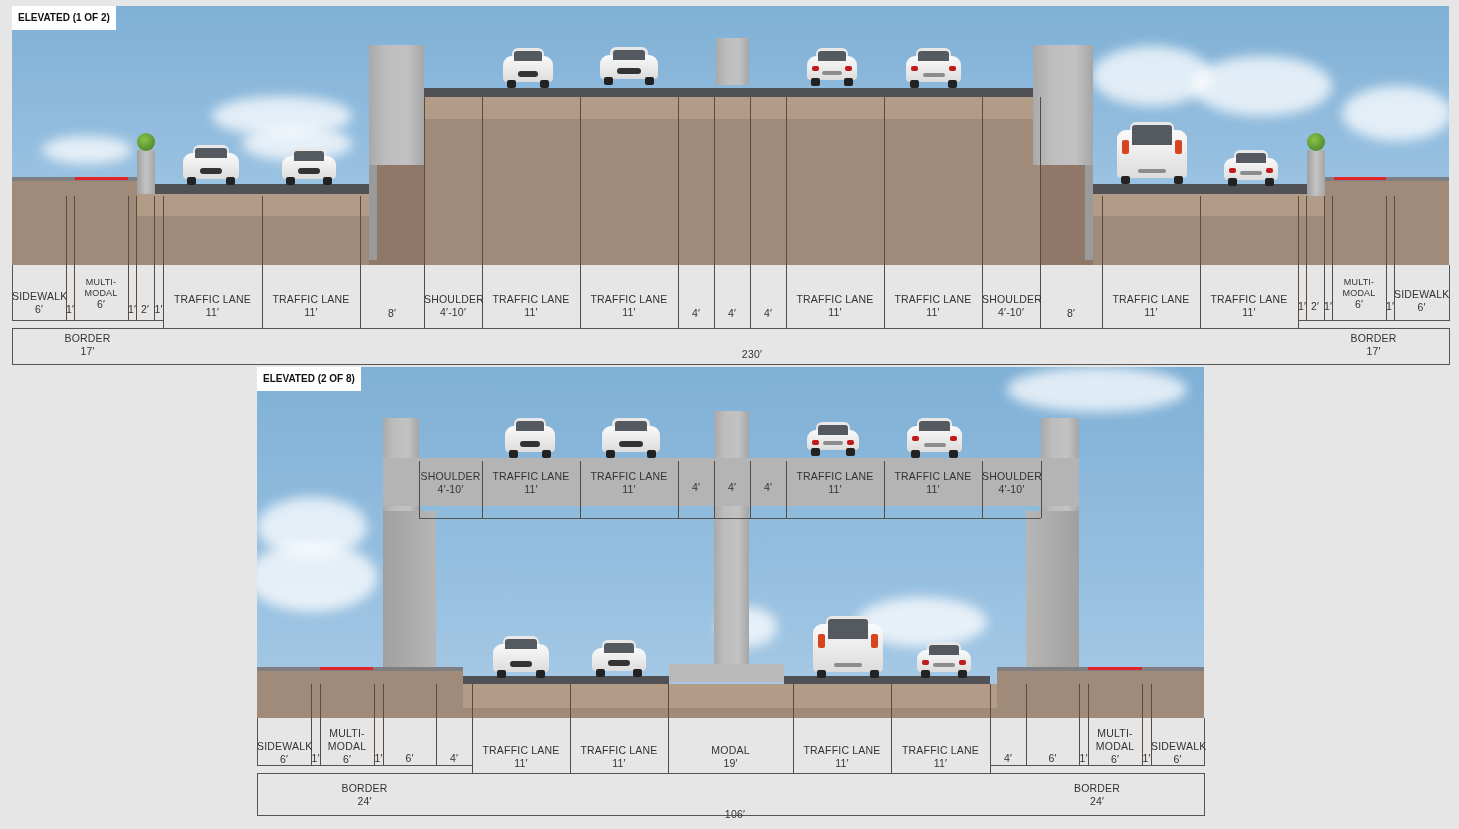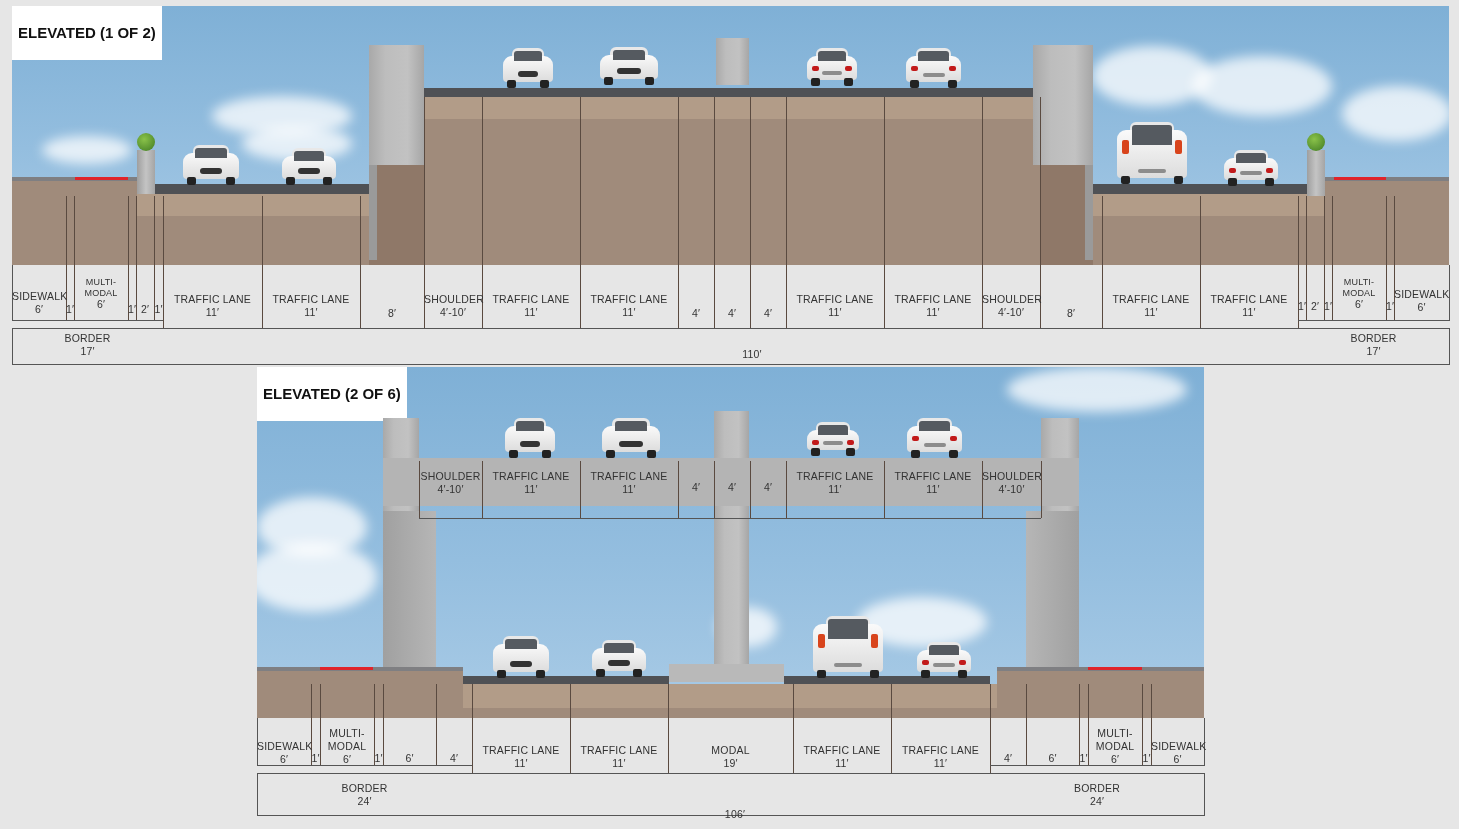--- a/index.html
+++ b/index.html
@@ -1,20 +1,20 @@
 <!DOCTYPE html>
 <html><head>
 <meta charset="utf-8">
 <style>
   html, body { margin:0; padding:0; }
   body { width:1459px; height:829px; background:#e6e6e6; position:relative; overflow:hidden; font-family:"Liberation Sans", sans-serif; }
   .abs { position:absolute; }
   .sky { background: linear-gradient(180deg, #7fb0d6 0%, #94bedf 55%, #a9cbe6 100%); overflow:hidden; }
   .cloud { position:absolute; background:rgba(255,255,255,0.75); border-radius:50%; filter:blur(6px); }
-  .title-tag { background:#fff; color:#111; font-size:15px; font-weight:bold; padding:20px 6px; line-height:14px; }
+  .title-tag { background:#fff; color:#111; font-size:10px; font-weight:bold; padding:5px 6px; line-height:14px; }
   .soil { background:#a08b7b; }
   .soil-light { background:#b29c88; }
   .soil-dark { background:#8f7868; }
   .asphalt { background:#4f5155; }
   .concrete { background: linear-gradient(90deg,#a9a9a9,#bdbdbd 30%,#c2c2c2 70%,#a6a6a6); }
   .concrete-dark { background:#9a9a9a; }
   .redline { background:#e0242a; height:3px; }
   .vline { position:absolute; width:1px; background:#5a4a40; }
   .vline-dim { position:absolute; width:1px; background:#555; }
   .hline { position:absolute; height:1px; background:#555; }
@@ -219,32 +219,32 @@
   <div class="lbl" style="left:1200px;top:293px;width:98px;"><span>TRAFFIC LANE</span><br><span>11′</span></div>
   <div class="lbl" style="left:1298px;top:300px;width:8px;">1′</div>
   <div class="lbl" style="left:1306px;top:300px;width:18px;">2′</div>
   <div class="lbl" style="left:1324px;top:300px;width:8px;">1′</div>
   <div class="lbl lbl-sm" style="left:1332px;top:277px;width:54px;">MULTI-<br>MODAL<br><span style="font-size:10.5px">6′</span></div>
   <div class="lbl" style="left:1386px;top:300px;width:8px;">1′</div>
   <div class="lbl" style="left:1394px;top:288px;width:55px;"><span>SIDEWALK</span><br><span>6′</span></div>
 
   <div class="lbl" style="left:12px;top:332px;width:151px;"><span>BORDER</span><br><span>17′</span></div>
   <div class="lbl" style="left:1298px;top:332px;width:151px;"><span>BORDER</span><br><span>17′</span></div>
-  <div class="lbl" style="left:700px;top:348px;width:104px;">110′</div>
+  <div class="lbl" style="left:700px;top:348px;width:104px;">230′</div>
 </div>
 
 <div class="abs" style="left:0;top:366px;width:1459px;height:463px;">
   <div class="abs sky" style="left:257px;top:1px;width:947px;height:351px;">
     <div class="cloud" style="left:0px;top:130px;width:110px;height:60px;"></div>
     <div class="cloud" style="left:-10px;top:175px;width:130px;height:70px;"></div>
     <div class="cloud" style="left:750px;top:0px;width:180px;height:45px;"></div>
     <div class="cloud" style="left:460px;top:240px;width:60px;height:40px;"></div>
     <div class="cloud" style="left:600px;top:230px;width:130px;height:50px;"></div>
   </div>
-  <div class="abs title-tag" style="left:257px;top:1px;">ELEVATED (2 OF 6)</div>
+  <div class="abs title-tag" style="left:257px;top:1px;">ELEVATED (2 OF 8)</div>
 
   <div class="abs concrete" style="left:383px;top:52px;width:36px;height:250px;"></div>
   <div class="abs" style="left:383px;top:145px;width:53px;height:160px;background:linear-gradient(90deg,#a0a0a0,#b6b6b6);"></div>
   <div class="abs concrete" style="left:714px;top:45px;width:35px;height:255px;"></div>
   <div class="abs concrete" style="left:1041px;top:52px;width:38px;height:250px;"></div>
   <div class="abs" style="left:1026px;top:145px;width:53px;height:160px;background:linear-gradient(90deg,#b6b6b6,#a0a0a0);"></div>
 
   <div class="abs" style="left:383px;top:92px;width:696px;height:48px;background:#b4b4b4;"></div>
 
   <div class="car" style="left:505px;top:52px;width:50px;height:40px;">

